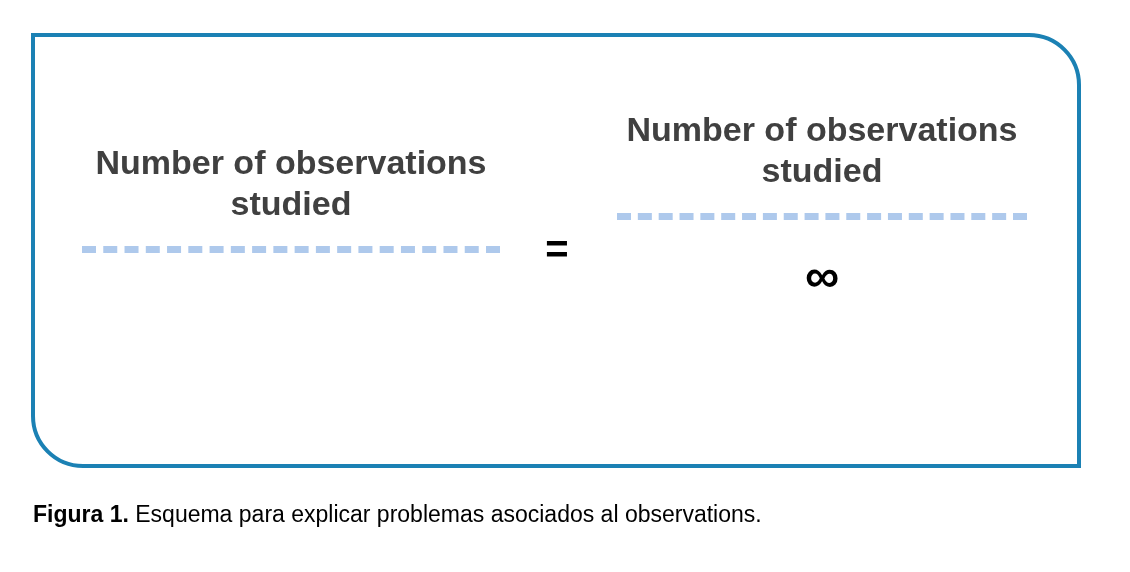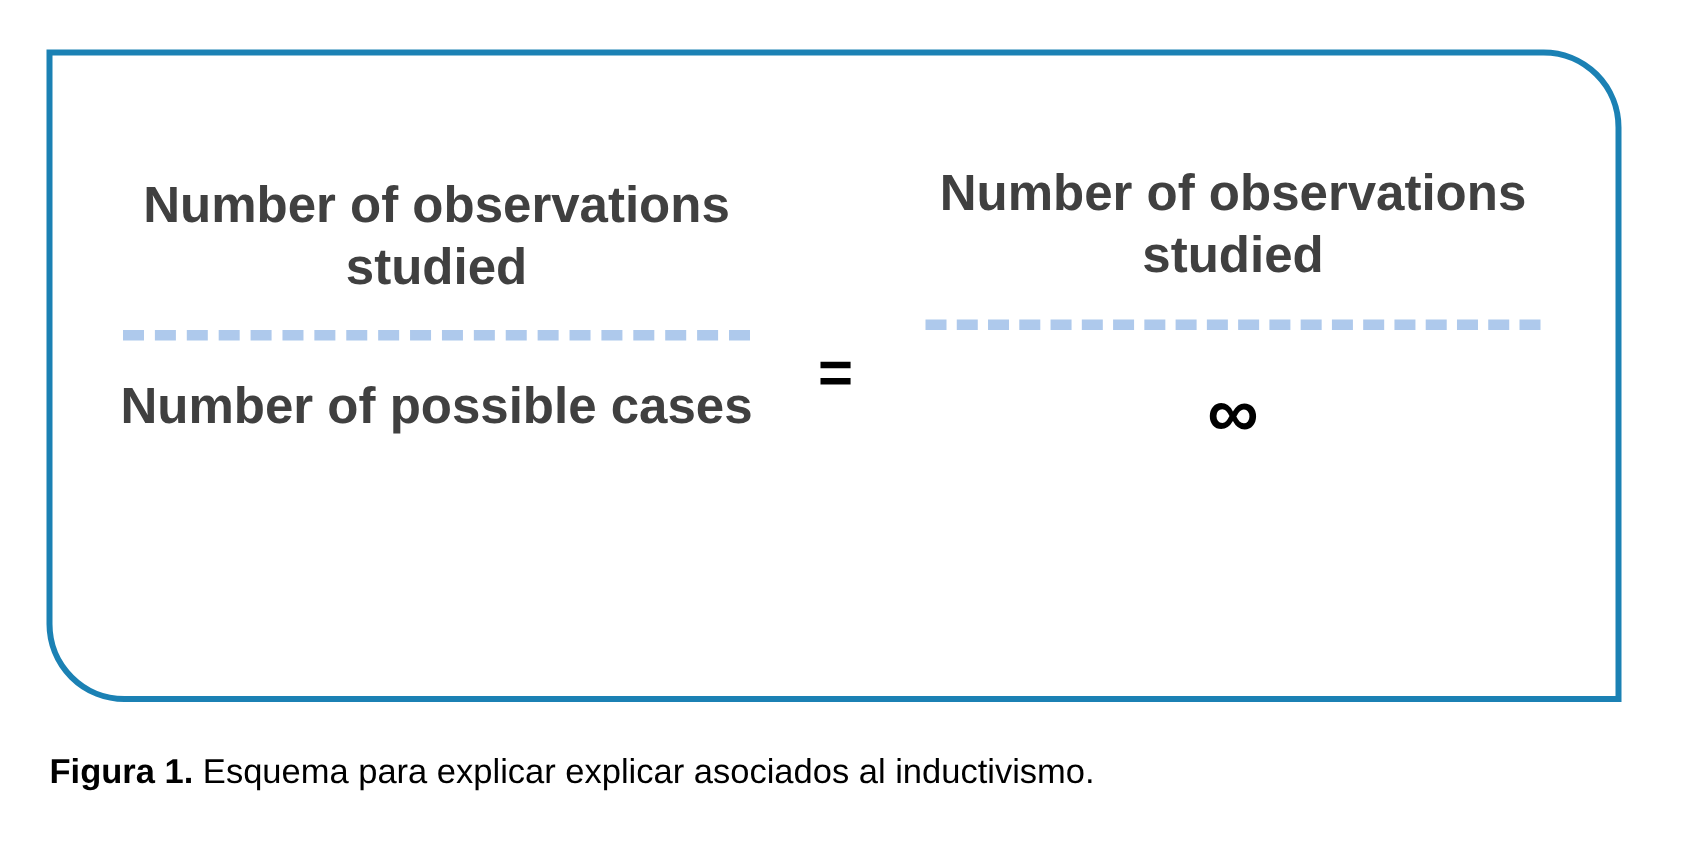--- a/index.html
+++ b/index.html
@@ -158,33 +158,32 @@
 <div class="figure-wrap">
 
   <div class="diagram-box"></div>
 
   <div class="equation">
 
     <div class="fraction left">
       <div class="stack">
         <div class="numerator">Number of observations studied</div>
         <div class="frac-bar"></div>
-        <div class="denominator">Number of possible cases</div>
       </div>
     </div>
 
     <div class="equals">=</div>
 
     <div class="fraction right">
       <div class="stack">
         <div class="numerator">Number of observations studied</div>
         <div class="frac-bar"></div>
         <div class="infinity">∞</div>
       </div>
     </div>
 
   </div>
 
   <div class="caption">
-    <span class="lbl">Figura 1.</span><span class="txt"> Esquema para explicar explicar asociados al inductivismo.</span>
+    <span class="lbl">Figura 1.</span><span class="txt"> Esquema para explicar problemas asociados al observations.</span>
   </div>
 
 </div>
 
 </body></html>

